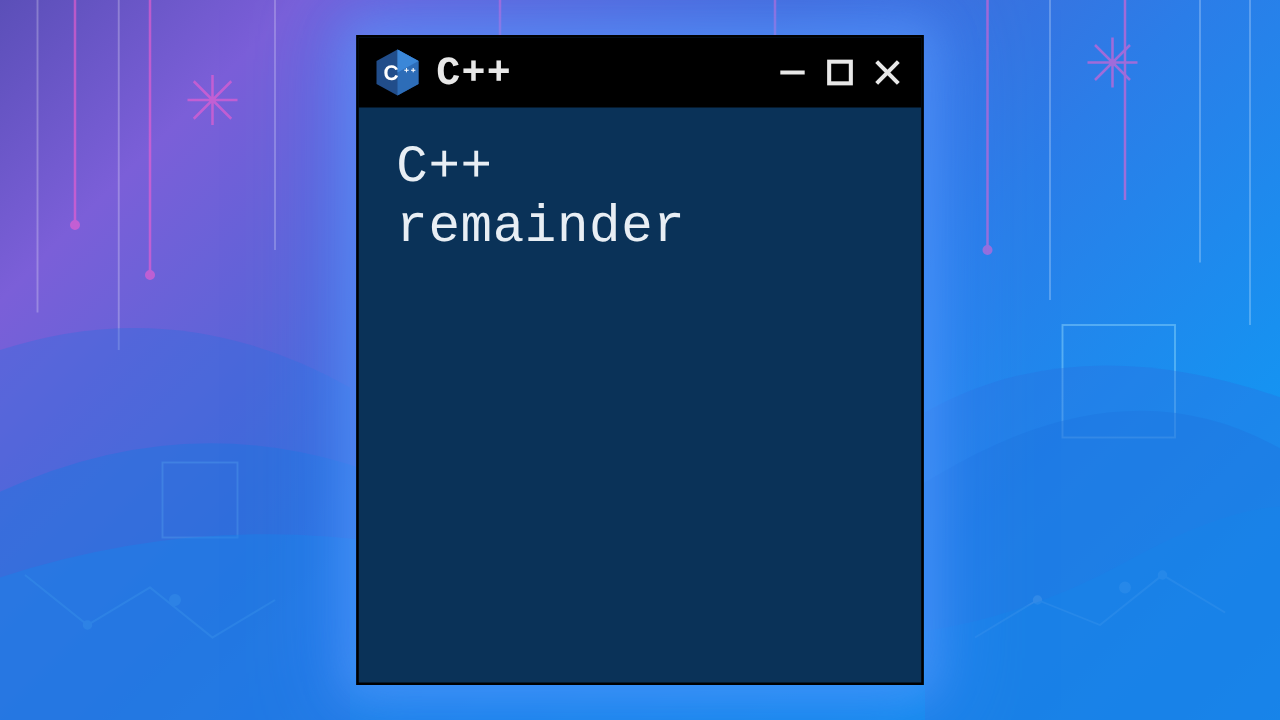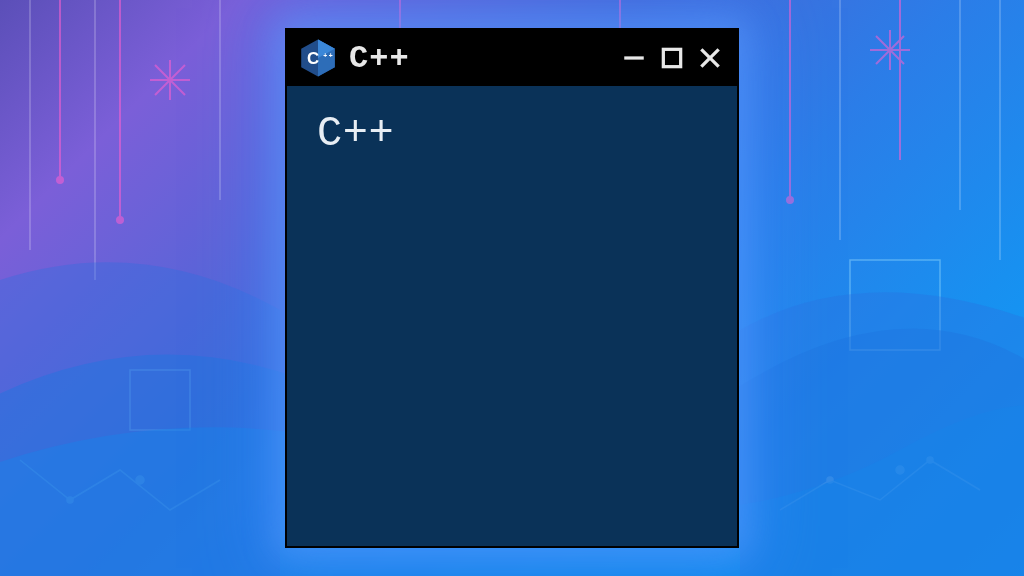--- a/index.html
+++ b/index.html
@@ -152,14 +152,15 @@
       <div class="ctrl-btn">
         <svg viewBox="0 0 24 24">
             <line x1="4" y1="4" x2="20" y2="20"></line>
             <line x1="20" y1="4" x2="4" y2="20"></line>
           </svg>
       </div>
     </div>
   </div>
   <div class="content">
     <div class="line">C++</div>
+    <div class="line">remainder</div>
   </div>
 </div>
 
 </body></html>

